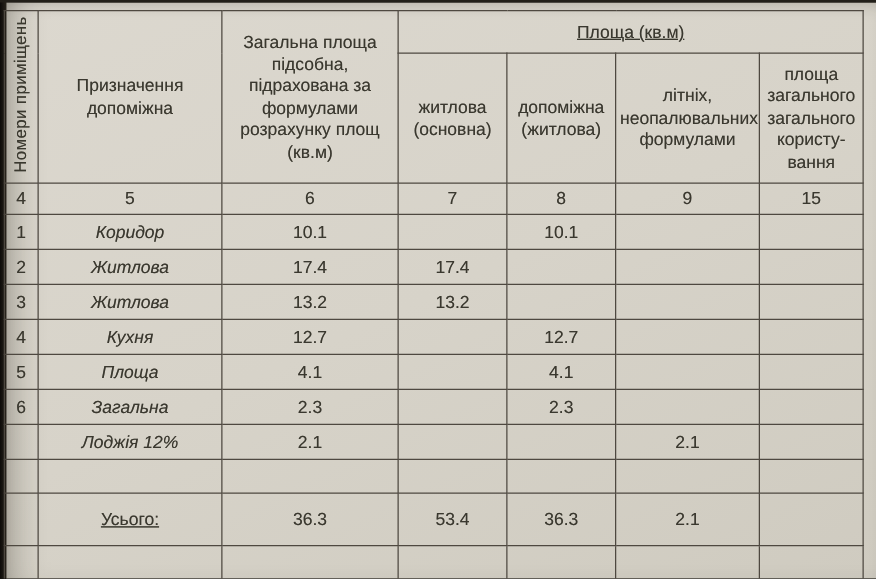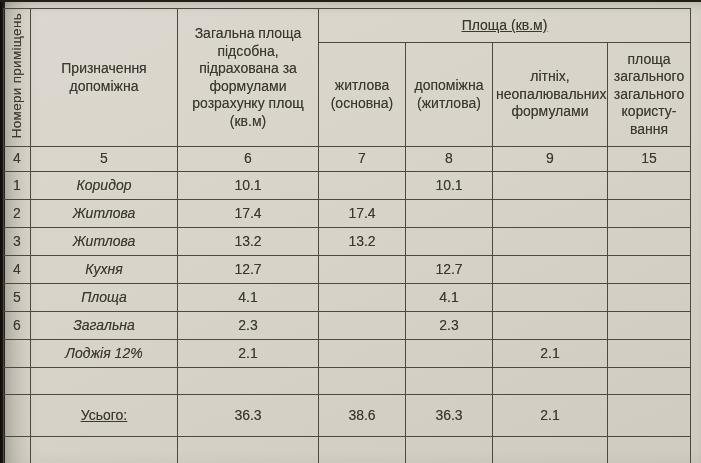--- a/index.html
+++ b/index.html
@@ -165,21 +165,21 @@
       <td></td>
           <td></td>
           <td></td>
       <td></td>
     </tr>
 
     <tr class="tot">
       <td></td>
       <td class="totlabel">Усього:</td>
       <td class="totval">36.3</td>
-      <td class="totval">38.6</td>
+      <td class="totval">53.4</td>
       <td class="totval">36.3</td>
       <td class="totval">2.1</td>
       <td class="totval"></td>
     </tr>
 
     <tr class="partial">
       <td></td>
           <td></td>
           <td></td>
       <td></td>

